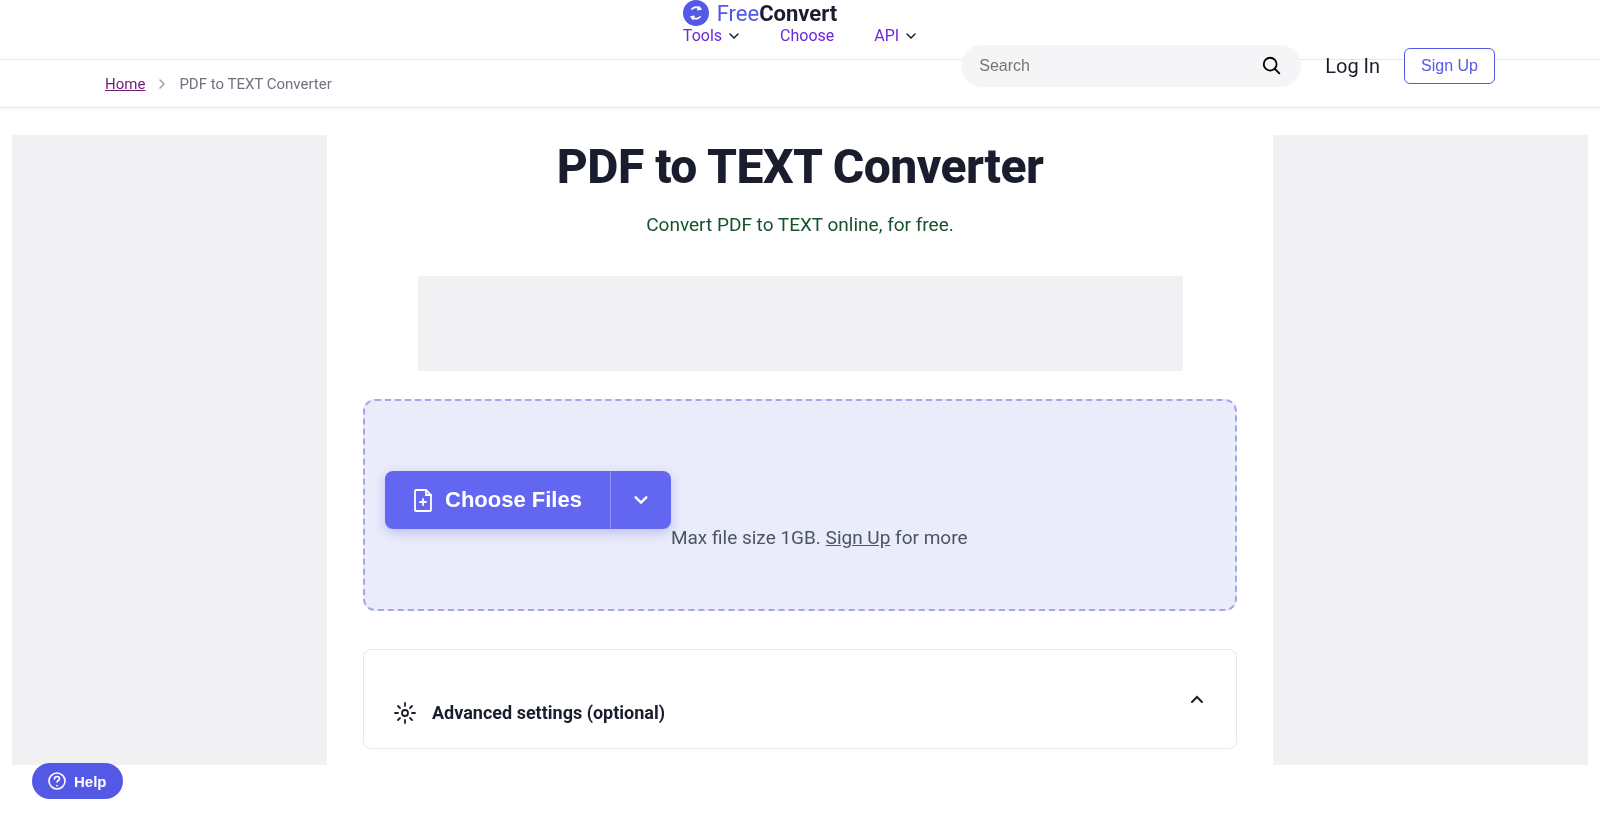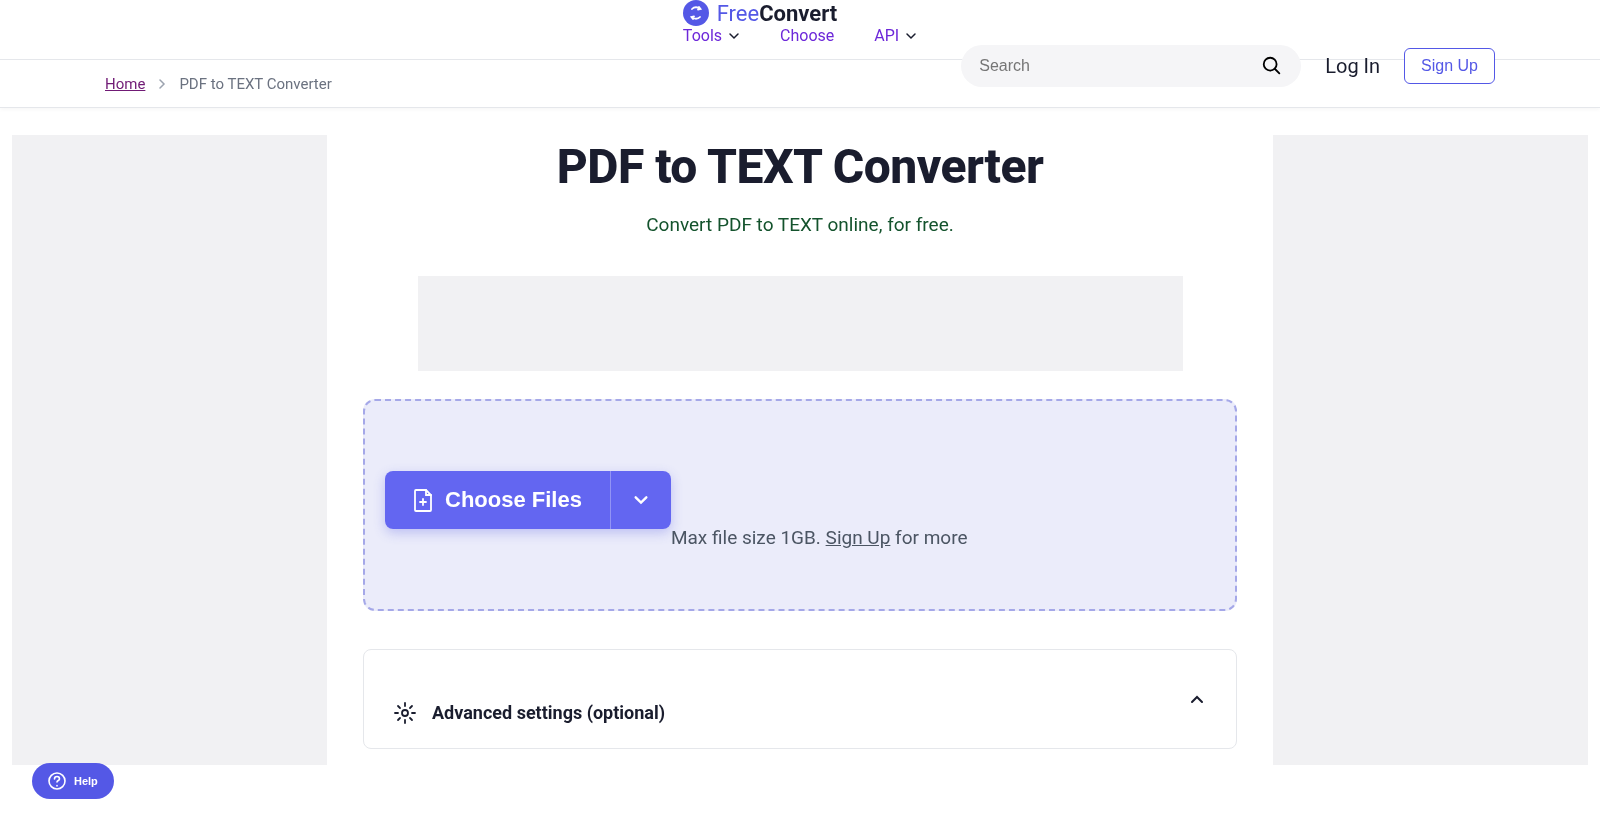--- a/index.html
+++ b/index.html
@@ -43,21 +43,21 @@
 .file-icon { width: 20px; height: 24px; }
 .max-text { font-size: 19px; color: #4b5563; }
 .max-text a { color: #4b5563; text-decoration: underline; }
 
 .advanced { margin-top: 38px; border: 1px solid #e5e7eb; border-radius: 8px; padding: 24px 30px; display: flex; align-items: center; justify-content: space-between; }
 .advanced-left { display: flex; align-items: flex-start; gap: 16px; margin-top: 28px; }
 .gear-icon { width: 22px; height: 22px; }
 .advanced-title { font-size: 18px; font-weight: 700; color: #1a1d2e; }
 .chevron-up { width: 18px; height: 18px; }
 
-.help-btn { position: fixed; left: 32px; bottom: 36px; background: #5458e6; color: #fff; border-radius: 20px; padding: 9px 16px; display: flex; align-items: center; gap: 8px; font-size: 11px; font-weight: 600; cursor: pointer; border: none; }
+.help-btn { position: fixed; left: 32px; bottom: 36px; background: #5458e6; color: #fff; border-radius: 20px; padding: 9px 16px; display: flex; align-items: center; gap: 8px; font-size: 15px; font-weight: 600; cursor: pointer; border: none; }
 .help-icon { width: 18px; height: 18px; }
 </style>
 </head>
 <body>
 
 <header class="header">
   <div class="logo">
     <div class="logo-icon">
       <svg width="16" height="16" viewBox="0 0 16 16" fill="none">
           <path d="M12 4A5.5 5.5 0 004 4M4 12a5.5 5.5 0 008 0M11 2l1.5 2L10 4.5M5 14l-1.5-2L6 11.5" stroke="#fff" stroke-width="1.8" stroke-linecap="round"></path>

